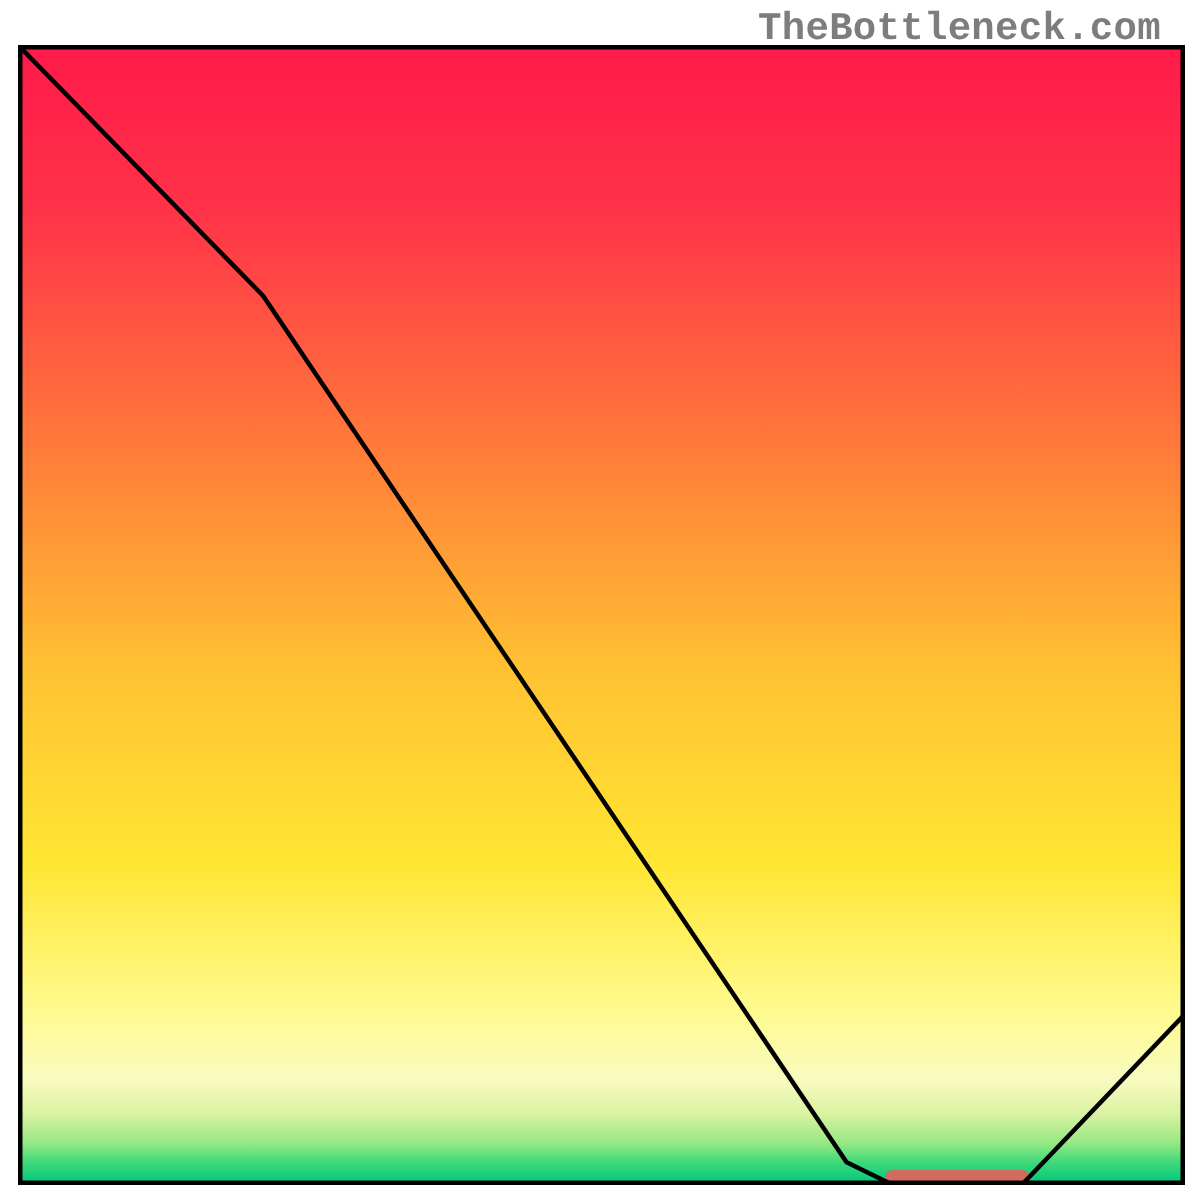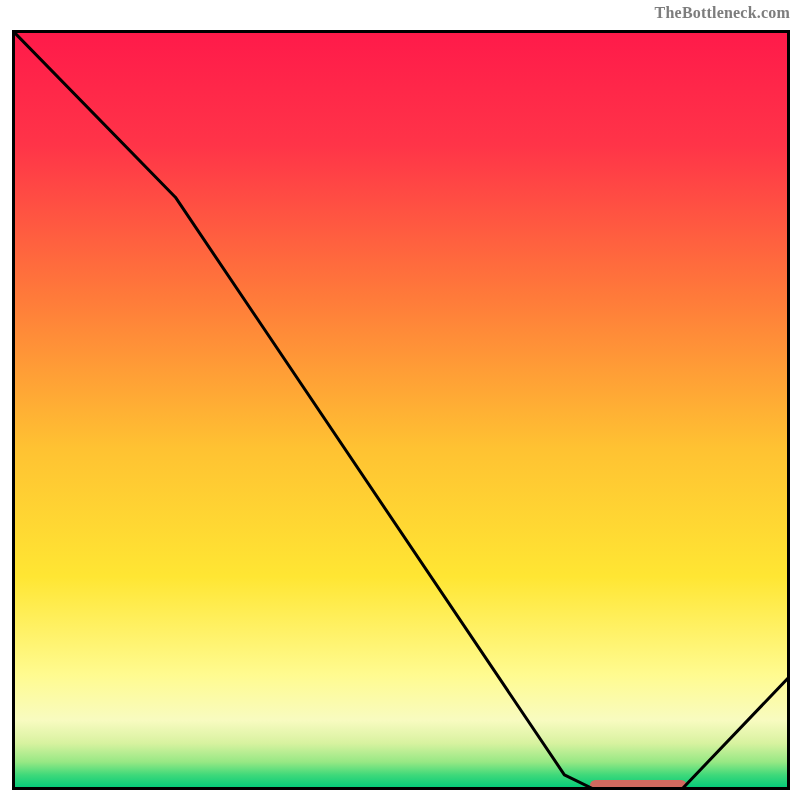--- a/index.html
+++ b/index.html
@@ -11,23 +11,23 @@
     overflow: hidden;
   }
   .stage {
     position: relative;
     width: 800px;
     height: 800px;
   }
   .watermark {
     position: absolute;
     top: 4px;
-    right: 10px;
-    font-family: Liberation Serif, serif;
-    font-size: 16px;
+    right: 26px;
+    font-family: Liberation Mono, monospace;
+    font-size: 26px;
     font-weight: 600;
     color: #7d7d7d;
     letter-spacing: 0.2px;
     z-index: 30;
   }
   .plot-wrap {
     position: absolute;
     left: 12px;
     top: 30px;
     width: 778px;

